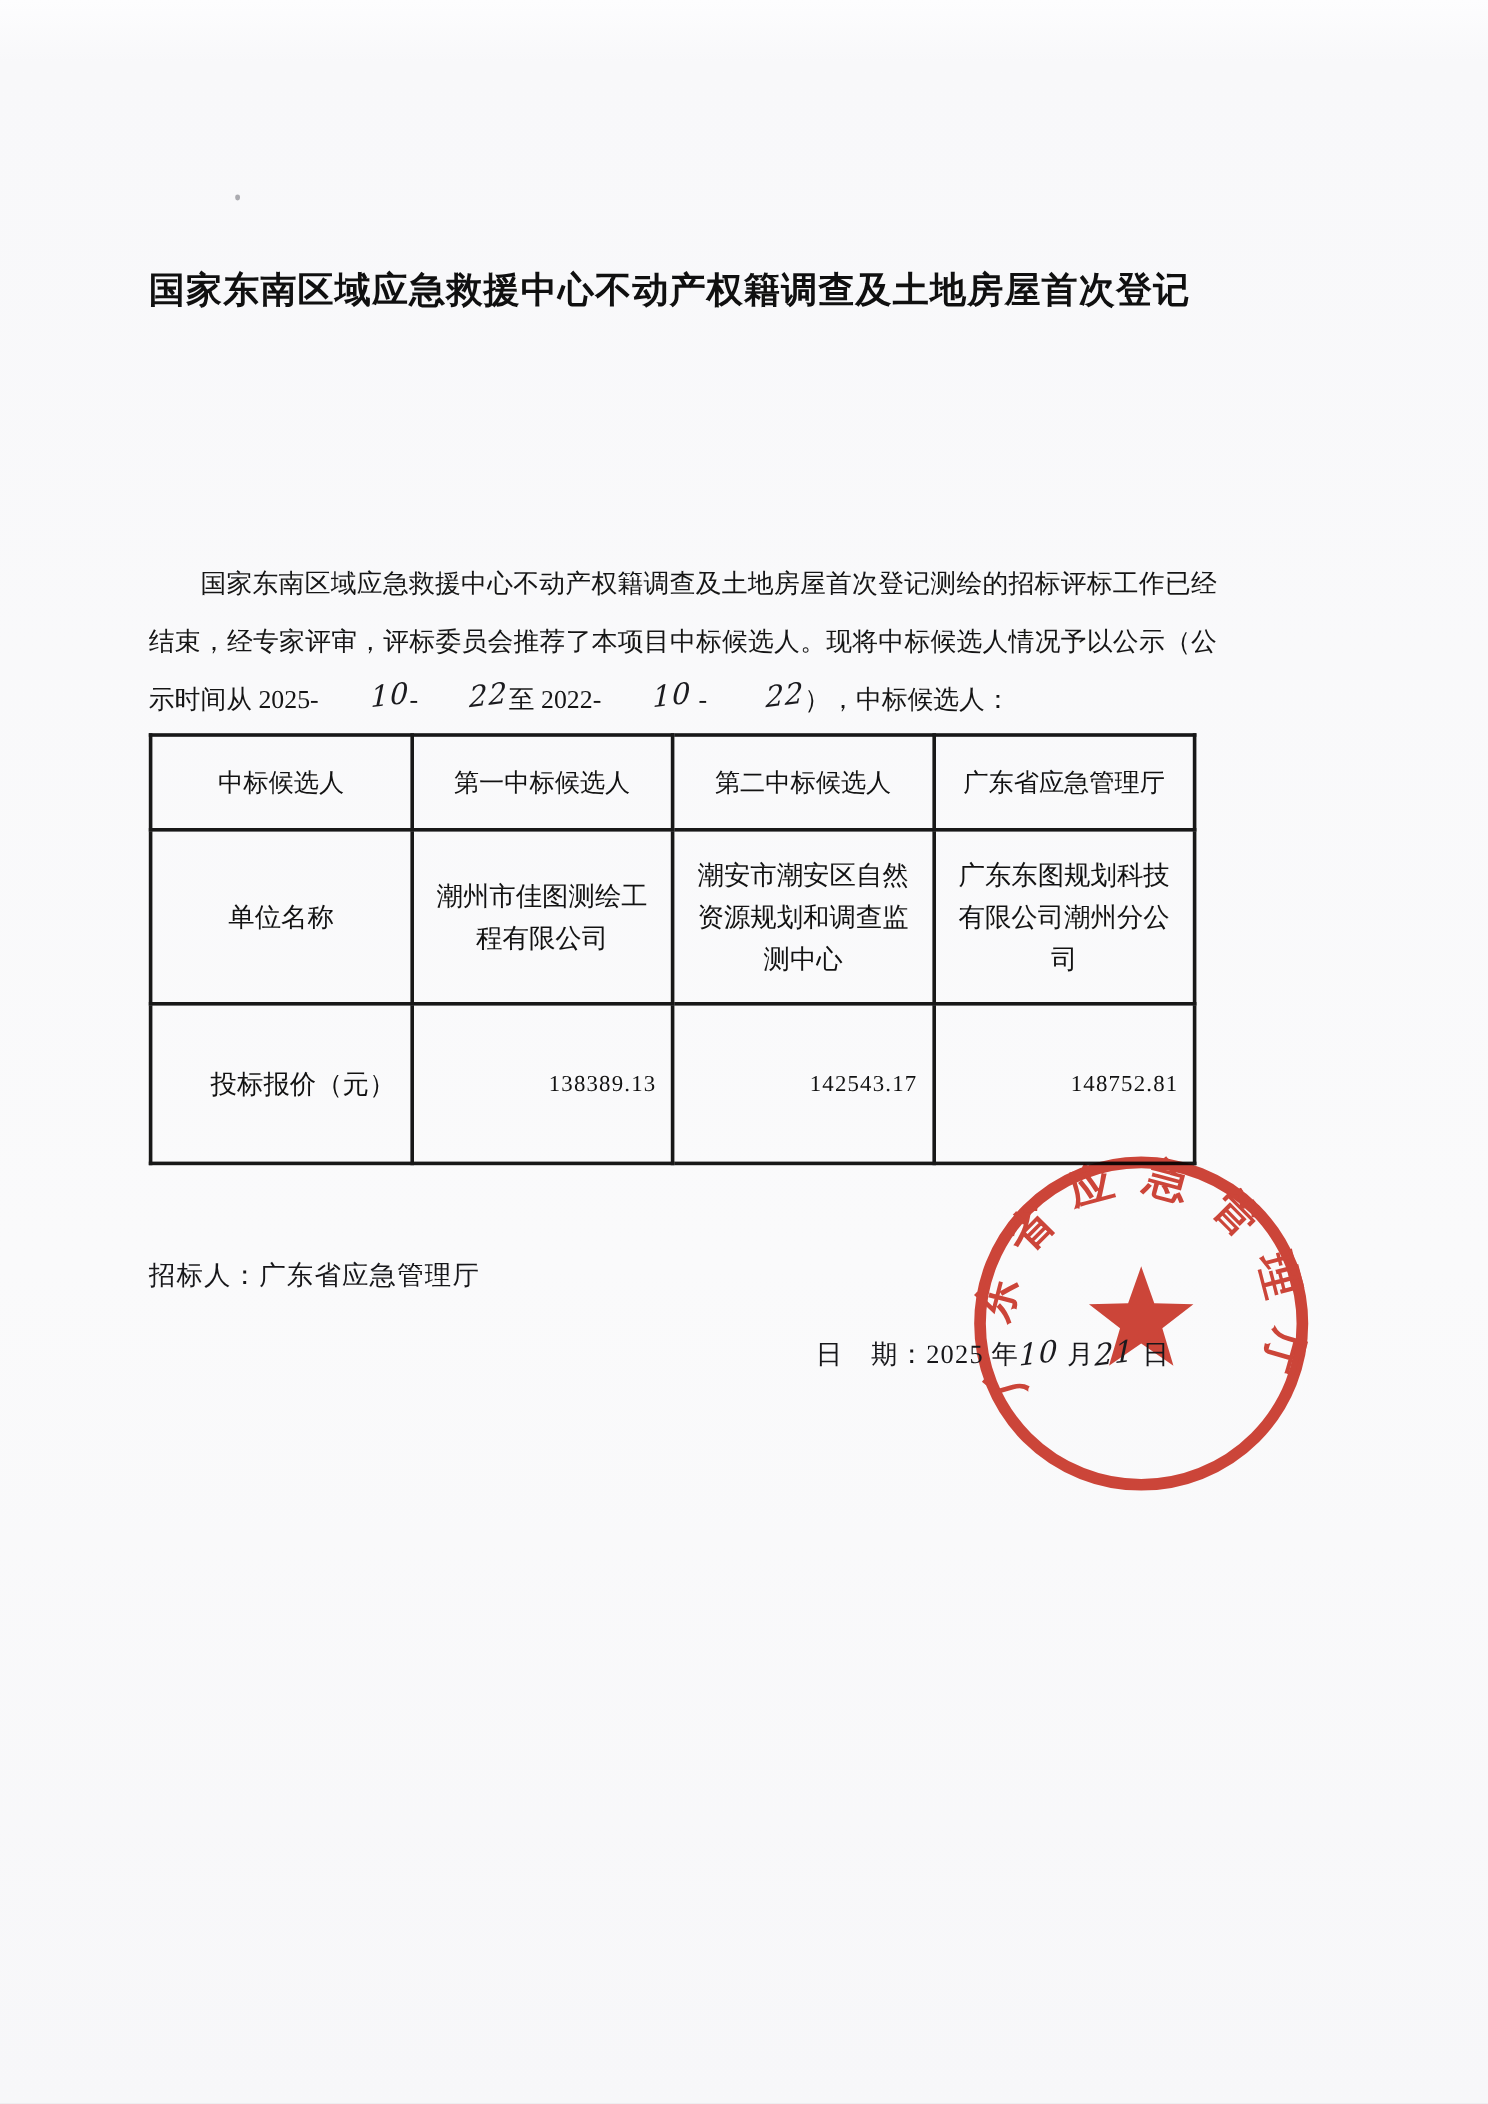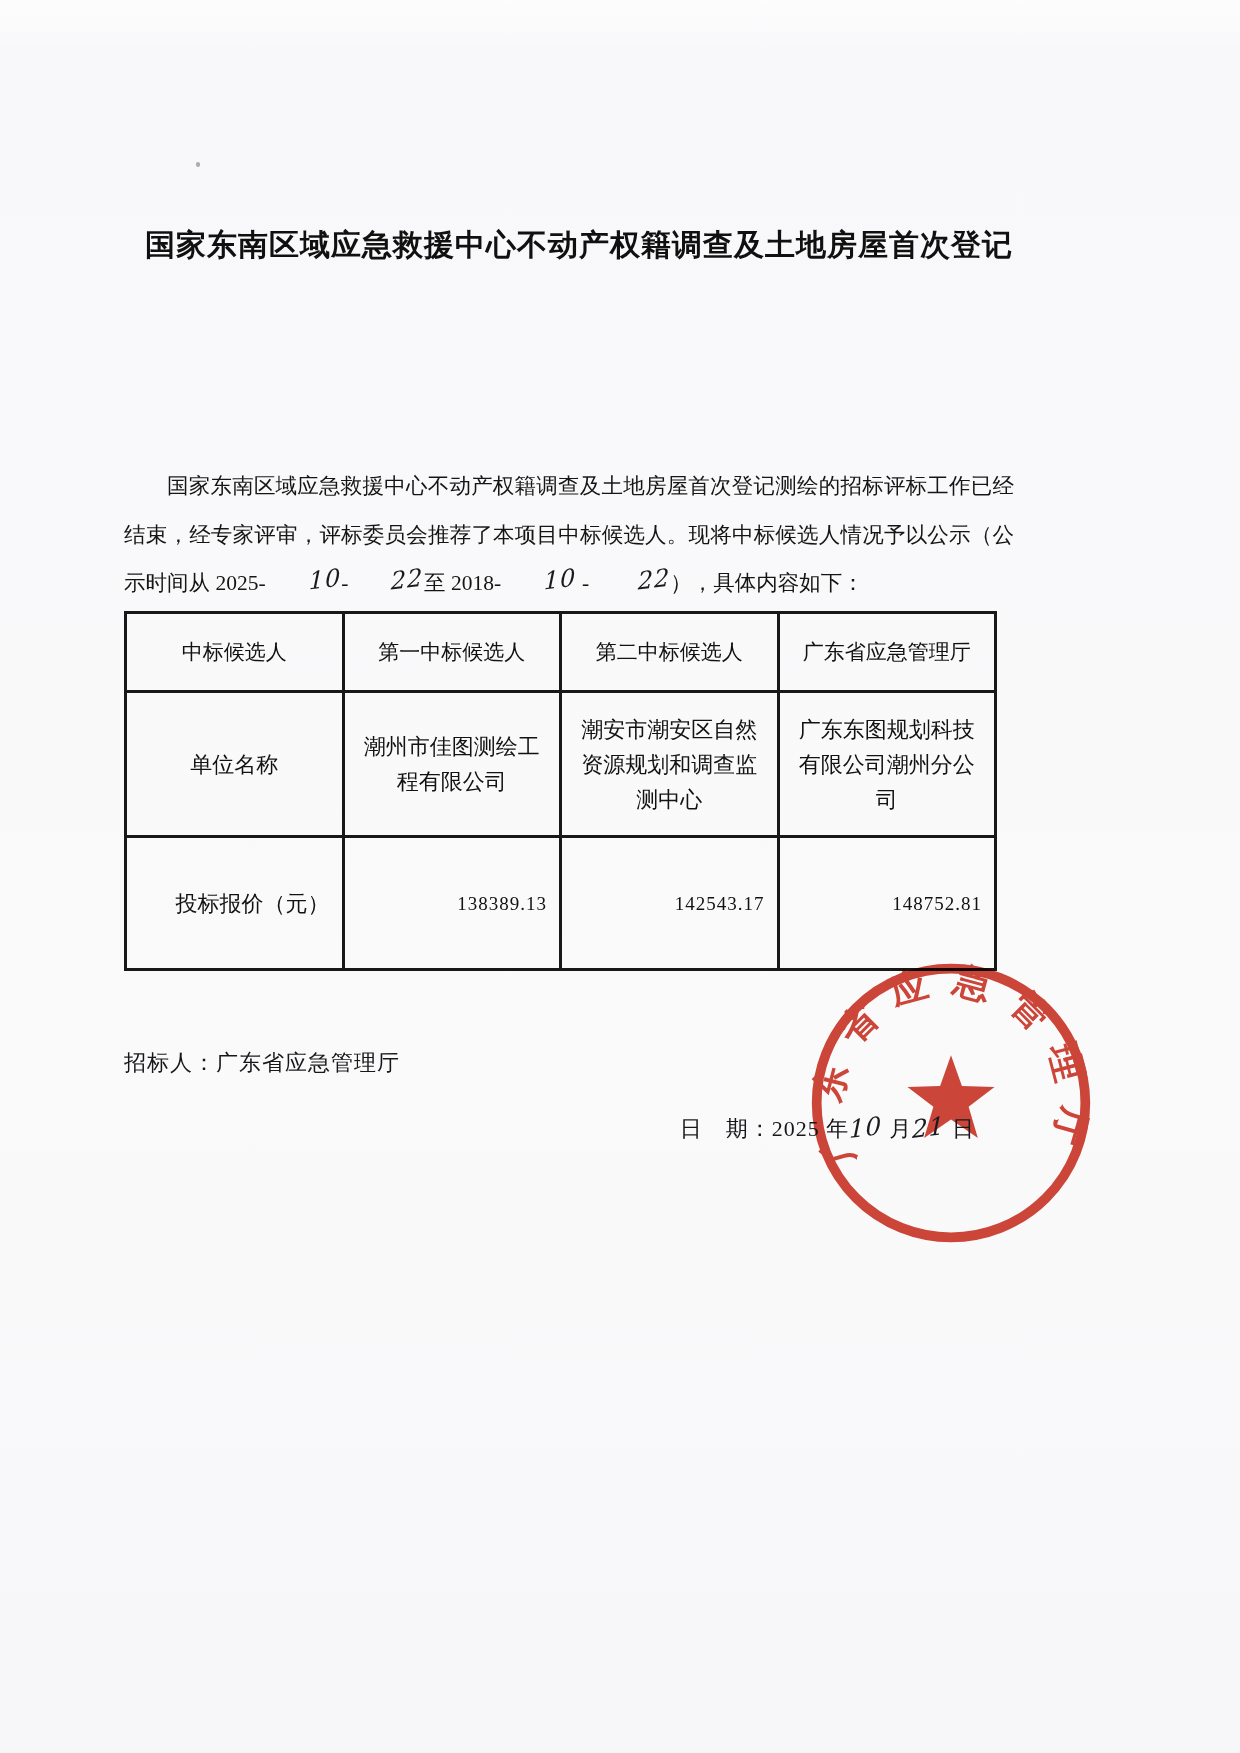--- a/index.html
+++ b/index.html
@@ -7,23 +7,22 @@
     position:relative;
     width:1240px;height:1753px;
     margin:0 auto;
     background:linear-gradient(180deg,#fdfdfe 0%,#f8f8fa 3%,#fafafb 60%,#f7f7f9 100%);
     overflow:hidden;
     font-family:"Liberation Serif","DejaVu Serif",serif;
     color:#141414;
   }
   .speck{position:absolute;left:196px;top:162px;width:4px;height:5px;background:#8a8a90;border-radius:2px;opacity:.7;}
   .title{
-    position:absolute;left:136px;top:214px;width:886px;
-    text-align:center;
-    font-family:Liberation Serif, serif;
+    position:absolute;left:124px;top:214px;width:886px;
+    font-family:Liberation Mono, monospace;
     font-weight:bold;font-size:30px;line-height:62px;letter-spacing:1px;color:#101010;
     margin:0;
   }
   .title span{display:block;}
   .para{
     position:absolute;left:124px;top:462px;width:890px;
     font-size:21.5px;line-height:48.5px;
     text-align:justify;text-indent:2em;color:#151515;
     margin:0;
   }
@@ -77,21 +76,21 @@
 <body>
 
 <div class="page">
 
   <div class="speck"></div>
 
   <h1 class="title">
     <span>国家东南区域应急救援中心不动产权籍调查及土地房屋首次登记</span>
   </h1>
 
-  <p class="para"><span>国家东南区域应急救援中心不动产权籍调查及土地房屋首次登记测绘的招标评标工作已经结束，经专家评审，评标委员会推荐了本项目中标候选人。现将中标候选人情况予以公示（公示时间从 2025-</span><span class="hw">10</span><span>-</span><span class="hw">22</span><span>至 2018-</span><span class="hw">10</span><span> - </span><span class="hw">22</span><span>），具体内容如下：</span></p>
+  <p class="para"><span>国家东南区域应急救援中心不动产权籍调查及土地房屋首次登记测绘的招标评标工作已经结束，经专家评审，评标委员会推荐了本项目中标候选人。现将中标候选人情况予以公示（公示时间从 2025-</span><span class="hw">10</span><span>-</span><span class="hw">22</span><span>至 2022-</span><span class="hw">10</span><span> - </span><span class="hw">22</span><span>），中标候选人：</span></p>
 
   <table class="bid-table">
     <tbody>
         <tr class="hdr">
       <td>中标候选人</td>
       <td>第一中标候选人</td>
       <td>第二中标候选人</td>
       <td>广东省应急管理厅</td>
     </tr>
     <tr class="r-name">

